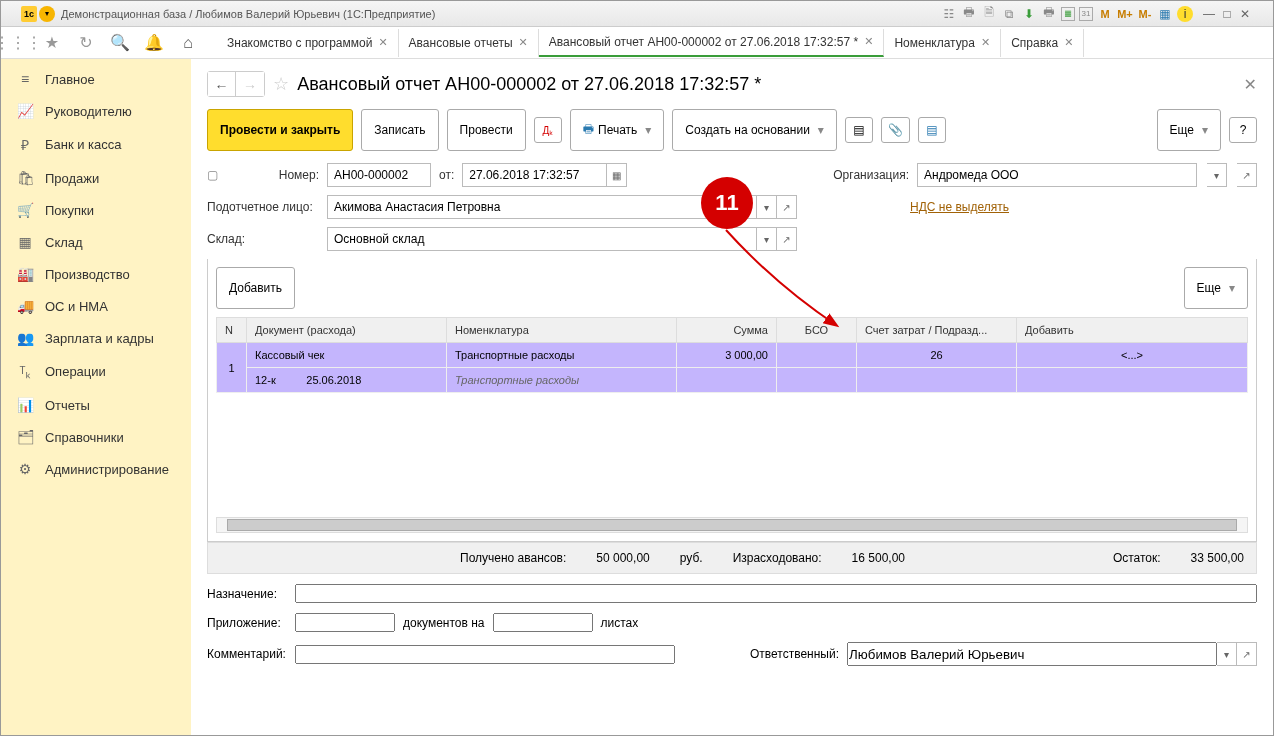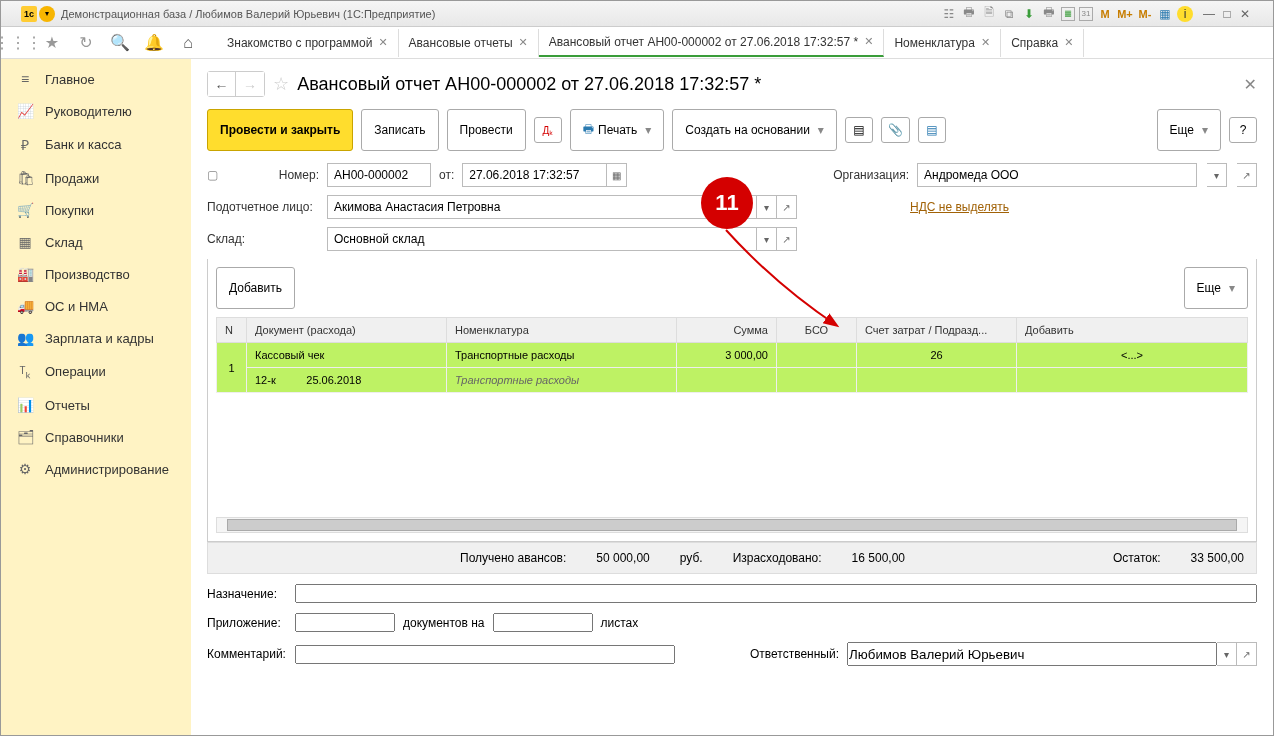--- a/index.html
+++ b/index.html
@@ -53,21 +53,21 @@
 
 .doctabs { display: flex; border-bottom: 1px solid #ccc; margin-top: 12px;}
 .doctab { padding: 6px 14px; border: 1px solid #ccc; border-bottom: none; margin-right: -1px; background: #f5f5f5; font-size: 12px; cursor: pointer;}
 .doctab.active { background: #fff; position:relative;top:1px;}
 
 .tablearea{border:1px solid #ccc;border-top:none;padding:8px;}
 .tbltoolbar{display:flex;margin-bottom:8px;}
 .tbl{width:100%;border-collapse:collapse;}
 .tbl th{background:#f0f0f0;border:1px solid #ddd;padding:6px 8px;font-size:11px;font-weight:normal;text-align:left;color:#333;}
 .tbl td{border:1px solid #eee;padding:6px 8px;font-size:11px;}
-.tbl tr.sel td{background:#bef264;}
+.tbl tr.sel td{background:#c4b5fd;}
 .tbl td.n{background:#ffdd2d;text-align:center;width:30px;}
 .tbl td.num{text-align:right;}
 .tbl td.ctr{text-align:center;}
 .tbl .italic{font-style:italic;color:#666;}
 .scrollgap{height:120px;}
 .hscroll{height:16px;background:#f5f5f5;border:1px solid #ddd;position:relative;margin-top:4px;}
 .hscroll .thumb{position:absolute;left:1%;width:98%;height:12px;top:1px;background:#ccc;border:1px solid #aaa;}
 
 .summary{display:flex;background:#f0f0f0;padding:8px 12px;font-size:12px;margin-top:0;border:1px solid #ddd;}
 .summary .sp{flex:1;}

